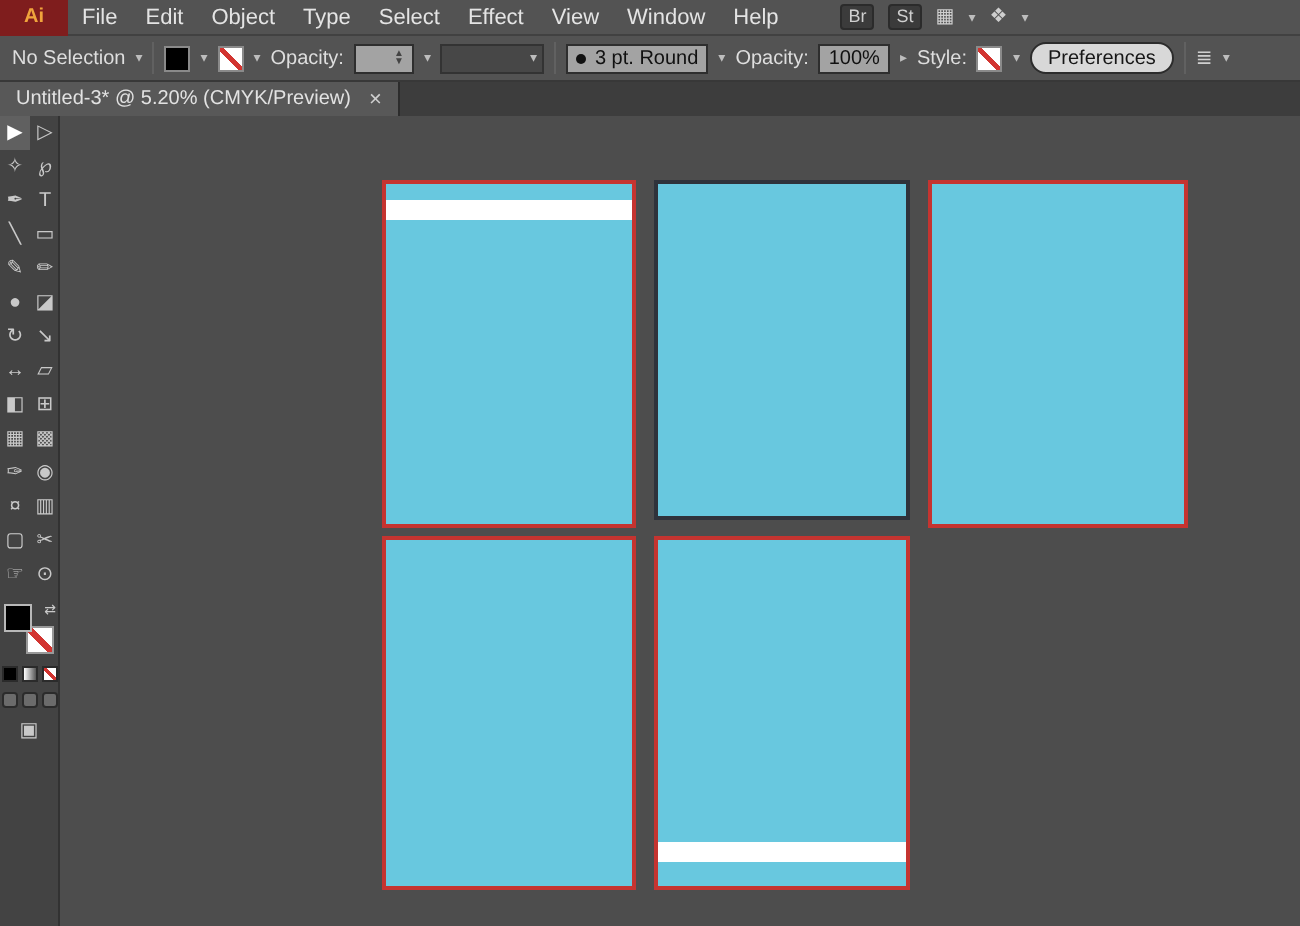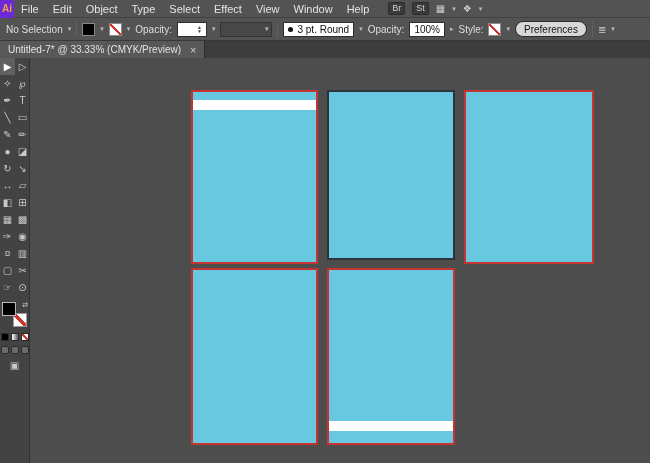--- a/index.html
+++ b/index.html
@@ -2,38 +2,38 @@
 <html><head>
 <meta charset="utf-8">
 <style>
   * { margin:0; padding:0; box-sizing:border-box; }
   html,body { width:650px; height:463px; overflow:hidden; background:#4d4d4d;
     font-family:"Liberation Sans","DejaVu Sans",sans-serif; position:relative; }
 
   
   .menu-bar { position:absolute; left:0; top:0; width:650px; height:18px; background:#535353;
     border-bottom:1px solid #414141; display:flex; align-items:center; color:#e4e4e4; font-size:11px; }
-  .ai-logo { width:14px; height:18px; background:#6d28d9; color:#f0a43c; font-weight:bold;
+  .ai-logo { width:34px; height:18px; background:#7f1d1d; color:#f0a43c; font-weight:bold;
     font-size:10px; display:flex; align-items:center; justify-content:center; }
   .menu-item { padding:0 7px; height:100%; display:flex; align-items:center; cursor:default; }
-  .menu-right { margin-left:12px; display:flex; align-items:center; gap:7px; }
+  .menu-right { margin-left:24px; display:flex; align-items:center; gap:7px; }
   .badge { background:#3b3b3b; border:1px solid #2b2b2b; color:#cfcfcf; font-size:9px;
     padding:0 3px; height:13px; line-height:11px; border-radius:2px; }
   .mini-ico { color:#cfcfcf; font-size:10px; }
   .chev { color:#bdbdbd; font-size:7px; }
 
   
   .control-bar { position:absolute; left:0; top:18px; width:650px; height:23px; background:#535353;
     border-bottom:1px solid #383838; display:flex; align-items:center; padding:0 6px; gap:5px;
     color:#dedede; font-size:10px; white-space:nowrap; }
   .sep { width:1px; height:16px; background:#404040; border-right:1px solid #616161; }
   .swatch { width:13px; height:13px; border:1px solid #8a8a8a; display:inline-block; }
   .swatch.black { background:#000; }
   .swatch.none { background:linear-gradient(45deg,#fff 42%,#d23430 42%,#d23430 58%,#fff 58%); }
-  .field { background:#ffffff; color:#111; border:1px solid #2e2e2e; height:15px; display:flex;
+  .field { background:#a3a3a3; color:#111; border:1px solid #2e2e2e; height:15px; display:flex;
     align-items:center; padding:0 4px; font-size:10px; }
   .stepper { width:30px; justify-content:space-between; }
   .stepper .updown { display:flex; flex-direction:column; font-size:5px; line-height:4px; color:#444; }
   .drop-dark { background:#474747; border:1px solid #333; height:15px; width:52px; display:flex;
     align-items:center; justify-content:flex-end; padding:0 3px; color:#8e8e8e; }
   .brush-field { gap:4px; }
   .brush-dot { width:5px; height:5px; background:#111; border-radius:50%; display:inline-block; }
   .btn { background:#d8d8d8; color:#161616; border:1px solid #2c2c2c; border-radius:8px;
     height:16px; padding:0 8px; font-size:10px; display:flex; align-items:center; }
 
@@ -130,21 +130,21 @@
   <span class="swatch none"></span>
   <span class="chev">▾</span>
   <button class="btn">Preferences</button>
   <span class="sep"></span>
   <span class="mini-ico">≣</span>
   <span class="chev">▾</span>
 </div>
 
 <div class="tab-bar">
   <div class="tab">
-    <span>Untitled-7* @ 33.33% (CMYK/Preview)</span>
+    <span>Untitled-3* @ 5.20% (CMYK/Preview)</span>
     <span class="tab-close">×</span>
   </div>
 </div>
 
 <div class="toolbar">
   <div class="tool-grid">
     <div class="tool active">▶</div>
     <div class="tool">▷</div>
     <div class="tool">✧</div>
     <div class="tool">℘</div>

